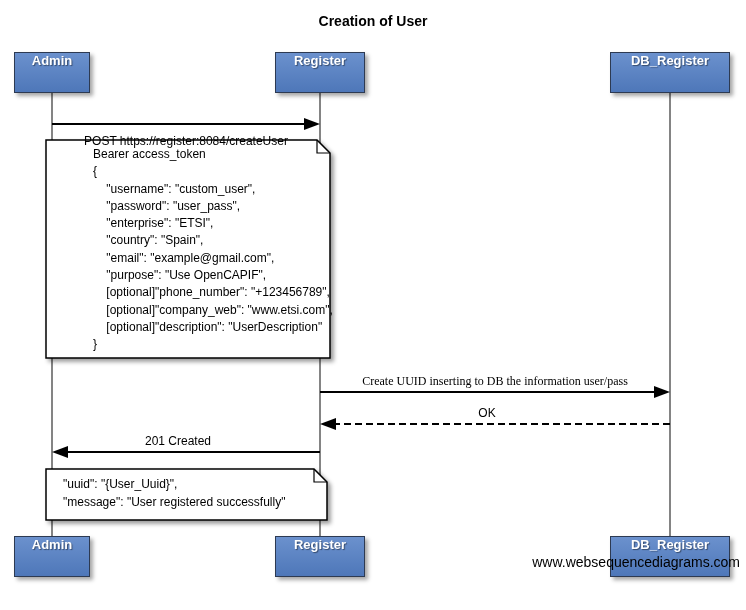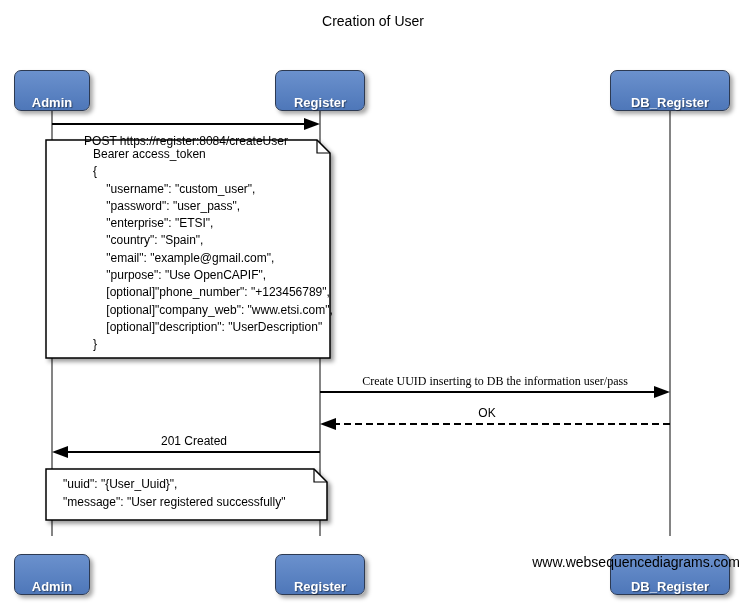--- a/index.html
+++ b/index.html
@@ -10,39 +10,39 @@
   #canvas{position:relative;width:746px;height:610px;background:#fff;overflow:hidden;
           font-family:"Liberation Sans",sans-serif;color:var(--text);}
   #svg-layer{position:absolute;left:0;top:0;width:746px;height:610px;}
   .lifeline{stroke:var(--lifeline);stroke-width:2;}
   .msg-line{stroke:var(--arrow);stroke-width:2;fill:none;}
   .msg-line.dashed{stroke-dasharray:7 4;}
   .arrow-head{fill:var(--arrow);stroke:none;}
   .note-shape{fill:var(--note-fill);stroke:#000;stroke-width:1.5;filter:drop-shadow(3px 3px 2px rgba(0,0,0,.40));}
   .note-fold{fill:none;stroke:#000;stroke-width:1.2;}
   #title{position:absolute;left:0;top:13px;width:746px;text-align:center;
-         font-size:14px;font-weight:normal;}
-  .actor{position:absolute;height:41px;border-radius:7px;box-sizing:border-box;
+         font-size:14px;font-weight:bold;}
+  .actor{position:absolute;height:41px;border-radius:0;box-sizing:border-box;
          background:linear-gradient(180deg,var(--actor-fill-top),var(--actor-fill-bot));
          border:1.5px solid var(--actor-border);
          box-shadow:3px 3px 4px rgba(0,0,0,.35);
-         display:flex;align-items:flex-end;justify-content:center;
+         display:flex;align-items:flex-start;justify-content:center;
          color:#fff;font-size:13px;font-weight:bold;
-         text-shadow:1px 1px 1px rgba(0,0,0,.45);margin-top:18px;}
+         text-shadow:1px 1px 1px rgba(0,0,0,.45);}
   #actor-admin-top   {left:14px; top:52px; width:76px;}
   #actor-register-top{left:275px;top:52px; width:90px;}
   #actor-db-top      {left:610px;top:52px; width:120px;}
   #actor-admin-bot   {left:14px; top:536px;width:76px;}
   #actor-register-bot{left:275px;top:536px;width:90px;}
   #actor-db-bot      {left:610px;top:536px;width:120px;}
   .msg{position:absolute;font-size:12px;text-align:center;white-space:nowrap;}
   #msg1{left:52px; top:106px;width:268px;margin-top:28px;}
   #msg2{left:320px;top:374px;width:350px;font-family:Liberation Serif, serif;}
   #msg3{left:312px;top:406px;width:350px;}
-  #msg4{left:60px; top:434px;width:268px;}
+  #msg4{left:44px; top:434px;width:268px;}
   .note-text{position:absolute;font-size:12px;}
   .note-text .note-line{white-space:pre;}
   #note1-text{left:53px;top:146px;margin-left:40px;}
   #note1-text .note-line{line-height:17.3px;}
   #note2-text{left:53px;top:475px;}
   #note2-text .note-line{line-height:18px;}
   #watermark{position:absolute;right:6px;top:554px;font-size:14px;}
 </style>
 </head>
 <body>

